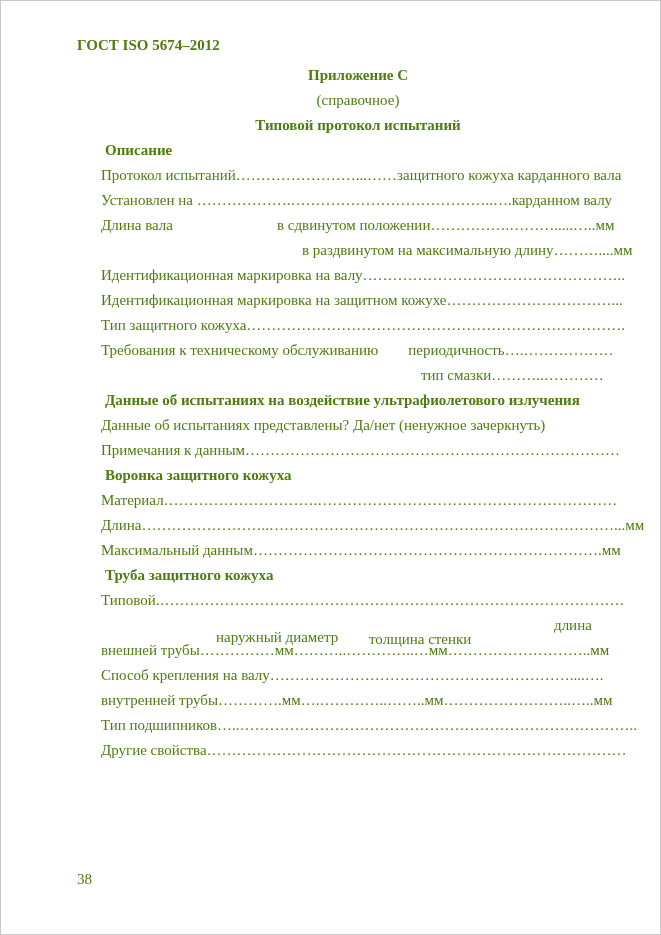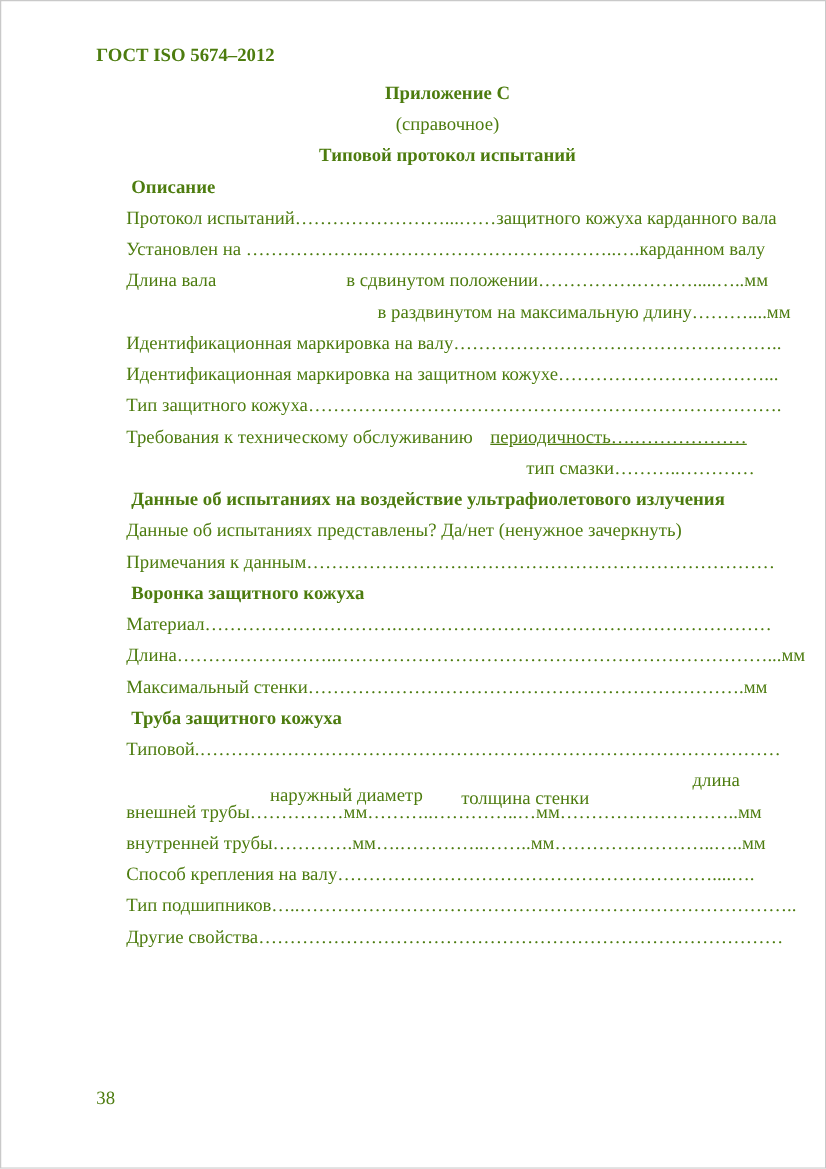--- a/index.html
+++ b/index.html
@@ -31,21 +31,21 @@
   .line {
     height: 25px;
     line-height: 25px;
     white-space: pre;
   }
   .center { text-align: center; }
   .bold { font-weight: bold; }
   .heading { padding-left: 4px; }
   .indent-extended { padding-left: 201px; }
   .sp-shifted { margin-left: 104px; }
-  .sp-period { margin-left: 14px; text-decoration: underline; }
+  .sp-period { margin-left: 30px; }
   .indent-grease { padding-left: 320px; }
   .cols { position: relative; }
   .cols .c1 { position: absolute; left: 115px; top: 12px; text-align: right; }
   .cols .c2 { position: absolute; left: 268px; top: 0; margin-top: 14px; }
   .cols .c3 { position: absolute; left: 453px; top: 0; }
   .page-number {
     position: absolute;
     left: 76px;
     top: 870px;
   }
@@ -78,30 +78,30 @@
     <div class="line"><span>Требования к техническому обслуживанию</span><span class="sp-period">периодичность….………………</span></div>
     <div class="line indent-grease">тип смазки………..…………</div>
 
     <div class="line bold heading">Данные об испытаниях на воздействие ультрафиолетового излучения</div>
     <div class="line">Данные об испытаниях представлены? Да/нет (ненужное зачеркнуть)</div>
     <div class="line">Примечания к данным…………………………………………………………………</div>
 
     <div class="line bold heading">Воронка защитного кожуха</div>
     <div class="line">Материал………………………….……………………………………………………</div>
     <div class="line">Длина……………………..……………………………………………………………...мм</div>
-    <div class="line">Максимальный стенки…………………………………………………………….мм</div>
+    <div class="line">Максимальный данным…………………………………………………………….мм</div>
 
     <div class="line bold heading">Труба защитного кожуха</div>
     <div class="line">Типовой.…………………………………………………………………………………</div>
 
     <div class="line cols"><span class="c1">наружный диаметр</span><span class="c2">толщина стенки</span><span class="c3">длина</span></div>
 
     <div class="line">внешней трубы……………мм………..…………..…мм………………………..мм</div>
+    <div class="line">Способ крепления на валу……………………………………………………....….</div>
     <div class="line">внутренней трубы………….мм….…………..……..мм……………………..…..мм</div>
-    <div class="line">Способ крепления на валу……………………………………………………....….</div>
     <div class="line">Тип подшипников…..……………………………………………………………………..</div>
     <div class="line">Другие свойства…………………………………………………………………………</div>
 
   </div>
 
   <div class="page-number">38</div>
 
 </div>
 
 </body></html>

